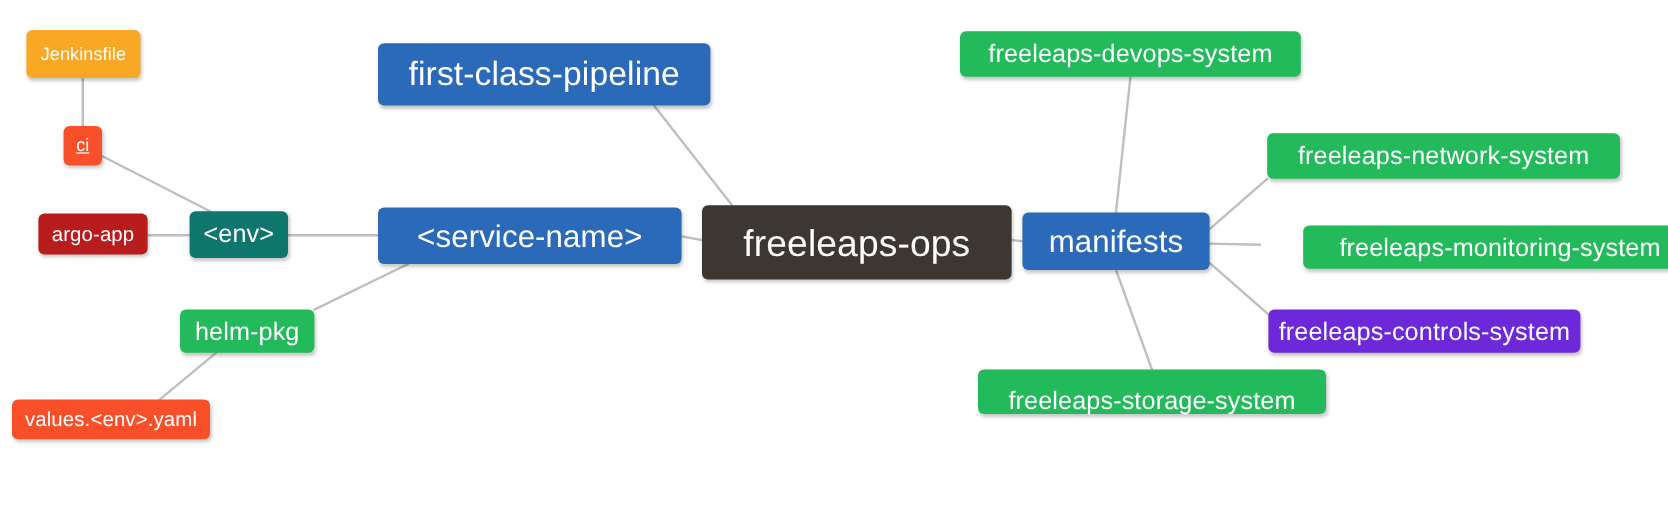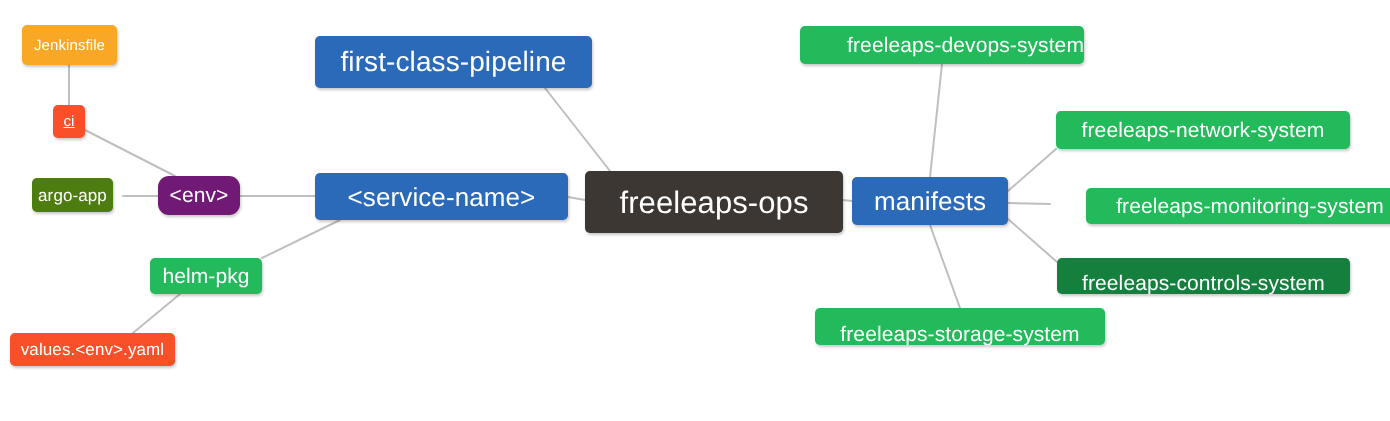--- a/index.html
+++ b/index.html
@@ -72,47 +72,47 @@
       </div>
       <div class="node" style="left: 315px; top: 173px; width: 253px; height: 47px; background: rgb(42, 106, 184); font-size: 26px;">
         <span class="node-label">&lt;service-name&gt;</span>
       </div>
       <div class="node" style="left: 315px; top: 36px; width: 277px; height: 52px; background: rgb(42, 106, 184); font-size: 28px;">
         <span class="node-label">first-class-pipeline</span>
       </div>
       <div class="node" style="left: 852px; top: 177px; width: 156px; height: 48px; background: rgb(42, 106, 184); font-size: 26px;">
         <span class="node-label">manifests</span>
       </div>
-      <div class="node" style="left: 158px; top: 176px; width: 82px; height: 39px; background: #701a75; font-size: 21px; border-radius: 11px;">
+      <div class="node" style="left: 158px; top: 176px; width: 82px; height: 39px; background: #0f766e; font-size: 21px;">
         <span class="node-label">&lt;env&gt;</span>
       </div>
       <div class="node" style="left: 150px; top: 258px; width: 112px; height: 36px; background: rgb(34, 186, 91); font-size: 21px;">
         <span class="node-label">helm-pkg</span>
       </div>
       <div class="node" style="left: 22px; top: 25px; width: 95px; height: 40px; background: rgb(249, 168, 38); font-size: 15px;">
         <span class="node-label">Jenkinsfile</span>
       </div>
       <div class="node" style="left: 53px; top: 105px; width: 32px; height: 33px; background: rgb(249, 80, 42); font-size: 15px; text-decoration: underline;">
         <span class="node-label">ci</span>
       </div>
-      <div class="node" style="left: 32px; top: 178px; width: 81px; height: 34px; background: #4d7c0f; font-size: 17px;">
+      <div class="node" style="left: 32px; top: 178px; width: 91px; height: 34px; background: #b91c1c; font-size: 17px;">
         <span class="node-label">argo-app</span>
       </div>
       <div class="node" style="left: 10px; top: 333px; width: 165px; height: 33px; background: rgb(249, 80, 42); font-size: 17px;">
         <span class="node-label">values.&lt;env&gt;.yaml</span>
       </div>
-      <div class="node" style="left: 800px; top: 26px; width: 284px; height: 38px; background: rgb(34, 186, 91); font-size: 21px; justify-content: flex-end;">
+      <div class="node" style="left: 800px; top: 26px; width: 284px; height: 38px; background: rgb(34, 186, 91); font-size: 21px;">
         <span class="node-label">freeleaps-devops-system</span>
       </div>
       <div class="node" style="left: 1056px; top: 111px; width: 294px; height: 38px; background: rgb(34, 186, 91); font-size: 21px;">
         <span class="node-label">freeleaps-network-system</span>
       </div>
       <div class="node" style="left: 1050px; top: 188px; width: 328px; height: 36px; background: rgb(34, 186, 91); font-size: 21px; margin-left: 36px;">
         <span class="node-label">freeleaps-monitoring-system</span>
       </div>
-      <div class="node" style="left: 1057px; top: 258px; width: 293px; height: 36px; background: #15803d; font-size: 21px; align-items: flex-end;">
+      <div class="node" style="left: 1057px; top: 258px; width: 260px; height: 36px; background: #6d28d9; font-size: 21px;">
         <span class="node-label">freeleaps-controls-system</span>
       </div>
       <div class="node" style="left: 815px; top: 308px; width: 290px; height: 37px; background: rgb(34, 186, 91); font-size: 21px; align-items: flex-end;">
         <span class="node-label">freeleaps-storage-system</span>
       </div>
     </div>
 </div>
 
 </body></html>

